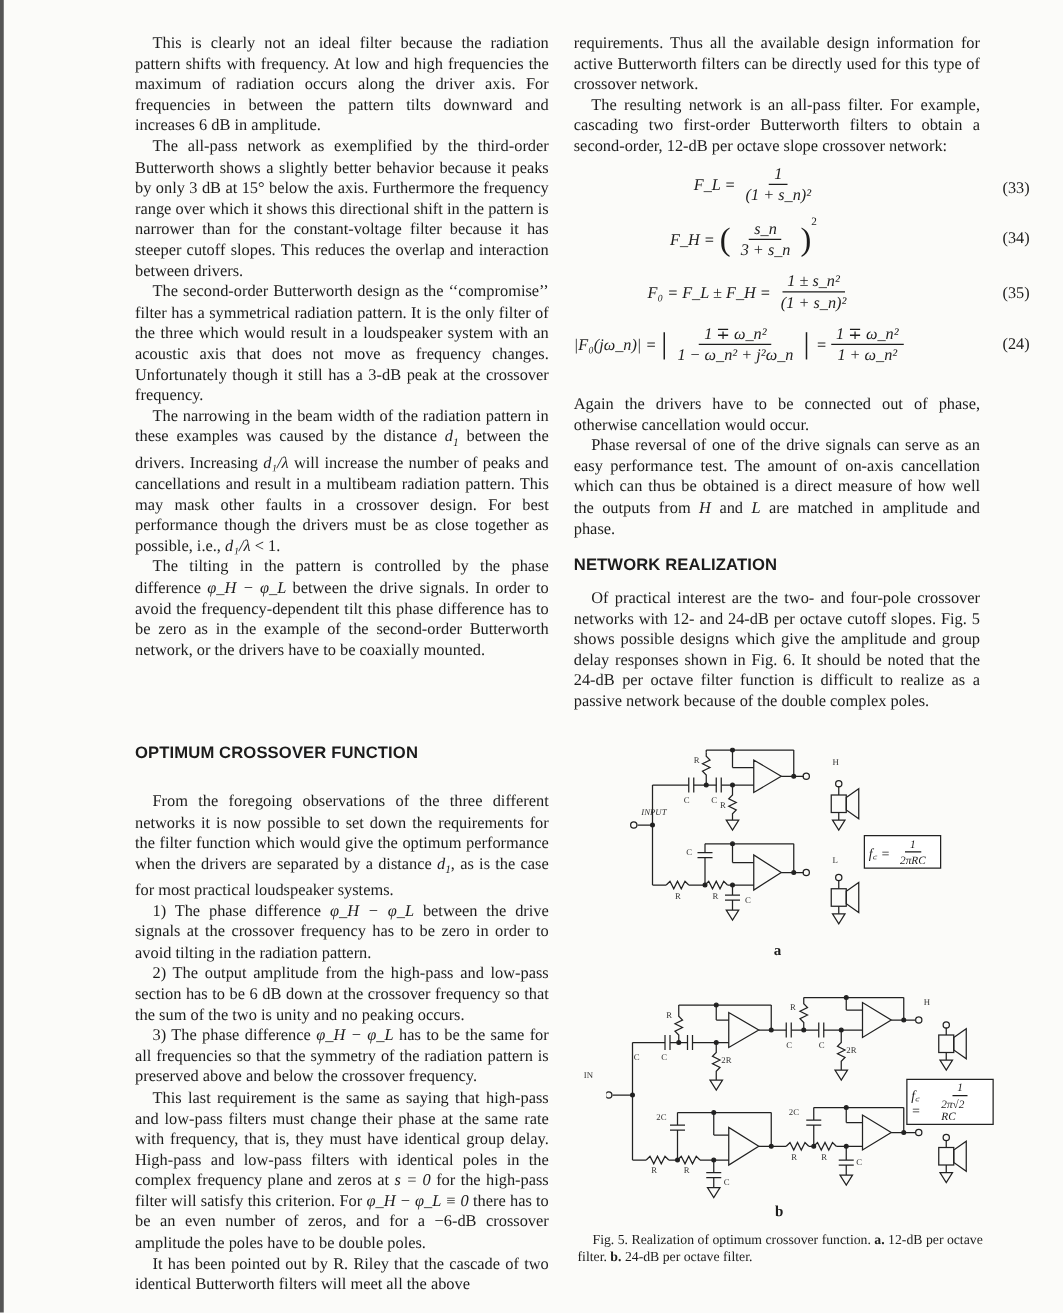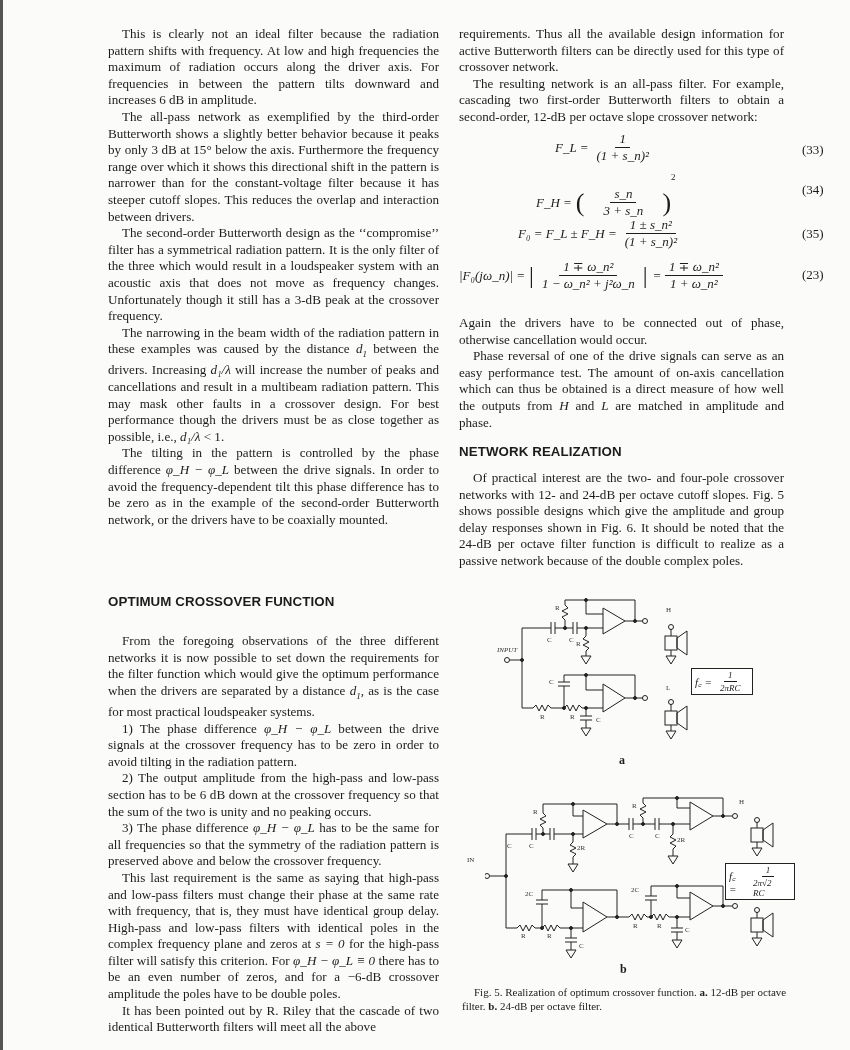--- a/index.html
+++ b/index.html
@@ -75,21 +75,21 @@
   <span class="frac">
       <i class="n">1</i>
       <i class="d">(1 + s_n)²</i>
     </span>
 </div>
 <span class="eqnum" style="top:142px;">(33)</span>
 
 <div class="eq" style="left:536px; top:172px;">
   <i>F_H =</i>
   <span style="font-size:26px; margin-left:4px;">(</span>
-  <span class="frac" style="margin:15px;">
+  <span class="frac" style="margin:4px;">
       <i class="n">s_n</i>
       <i class="d">3 + s_n</i>
     </span>
   <span style="font-size:26px;">)</span>
   <sup style="font-size:9px; align-self:flex-start;">2</sup>
 </div>
 <span class="eqnum" style="top:182px;">(34)</span>
 
 <div class="eq" style="left:518px; top:218px;">
   <i>F₀ = F_L ± F_H =</i>
@@ -107,21 +107,21 @@
       <i class="n">1 ∓ ω_n²</i>
       <i class="d">1 − ω_n² + j²ω_n</i>
     </span>
   <span style="font-size:24px; margin-right:6px;">|</span>
   <span>=</span>
   <span class="frac">
       <i class="n">1 ∓ ω_n²</i>
       <i class="d">1 + ω_n²</i>
     </span>
 </div>
-<span class="eqnum" style="top:267px;">(23)</span>
+<span class="eqnum" style="top:267px;">(24)</span>
 
 <div class="col-right-mid">
   <p>Again the drivers have to be connected out of phase, otherwise cancellation would occur.</p>
   <p class="ind"><span>Phase reversal of one of the drive signals can serve as an easy performance test. The amount of on-axis cancellation which can thus be obtained is a direct measure of how well the outputs from </span><i class="v">H</i><span> and </span><i class="v">L</i><span> are matched in amplitude and phase.</span></p>
 </div>
 
 <h2 class="h-net">NETWORK REALIZATION</h2>
 
 <div class="col-right2">
   <p class="ind">Of practical interest are the two- and four-pole crossover networks with 12- and 24-dB per octave cutoff slopes. Fig. 5 shows possible designs which give the amplitude and group delay responses shown in Fig. 6. It should be noted that the 24-dB per octave filter function is difficult to realize as a passive network because of the double complex poles.</p>
@@ -314,21 +314,21 @@
         <circle cx="292" cy="112" r="2.5"></circle>
           <line x1="292" y1="114" x2="292" y2="120"></line>
         <rect x="286" y="120" width="12" height="14"></rect>
         <polygon points="298,122 308,115 308,139 298,132"></polygon>
         <line x1="292" y1="134" x2="292" y2="140"></line>
         <polygon points="287,140 297,140 292,148"></polygon>
       </g>
     </g>
   </svg>
 
-  <span class="mark" style="left:12px; top:48px; font-size:7px; color:#333;font-style:italic;">INPUT</span>
+  <span class="mark" style="left:28px; top:48px; font-size:7px; color:#333;font-style:italic;">INPUT</span>
   <span class="mark" style="left:181px; top:8px; font-size:7px; color:#333;">H</span>
   <span class="mark" style="left:181px; top:86px; font-size:7px; color:#333;">L</span>
   <span class="mark" style="left:70px; top:6px; font-size:7px; color:#333;">R</span>
   <span class="mark" style="left:62px; top:38px; font-size:7px; color:#333;">C</span>
   <span class="mark" style="left:84px; top:38px; font-size:7px; color:#333;">C</span>
   <span class="mark" style="left:91px; top:42px; font-size:7px; color:#333;">R</span>
   <span class="mark" style="left:64px; top:80px; font-size:7px; color:#333;">C</span>
   <span class="mark" style="left:55px; top:115px; font-size:7px; color:#333;">R</span>
   <span class="mark" style="left:85px; top:115px; font-size:7px; color:#333;">R</span>
   <span class="mark" style="left:111px; top:118px; font-size:7px; color:#333;">C</span>

